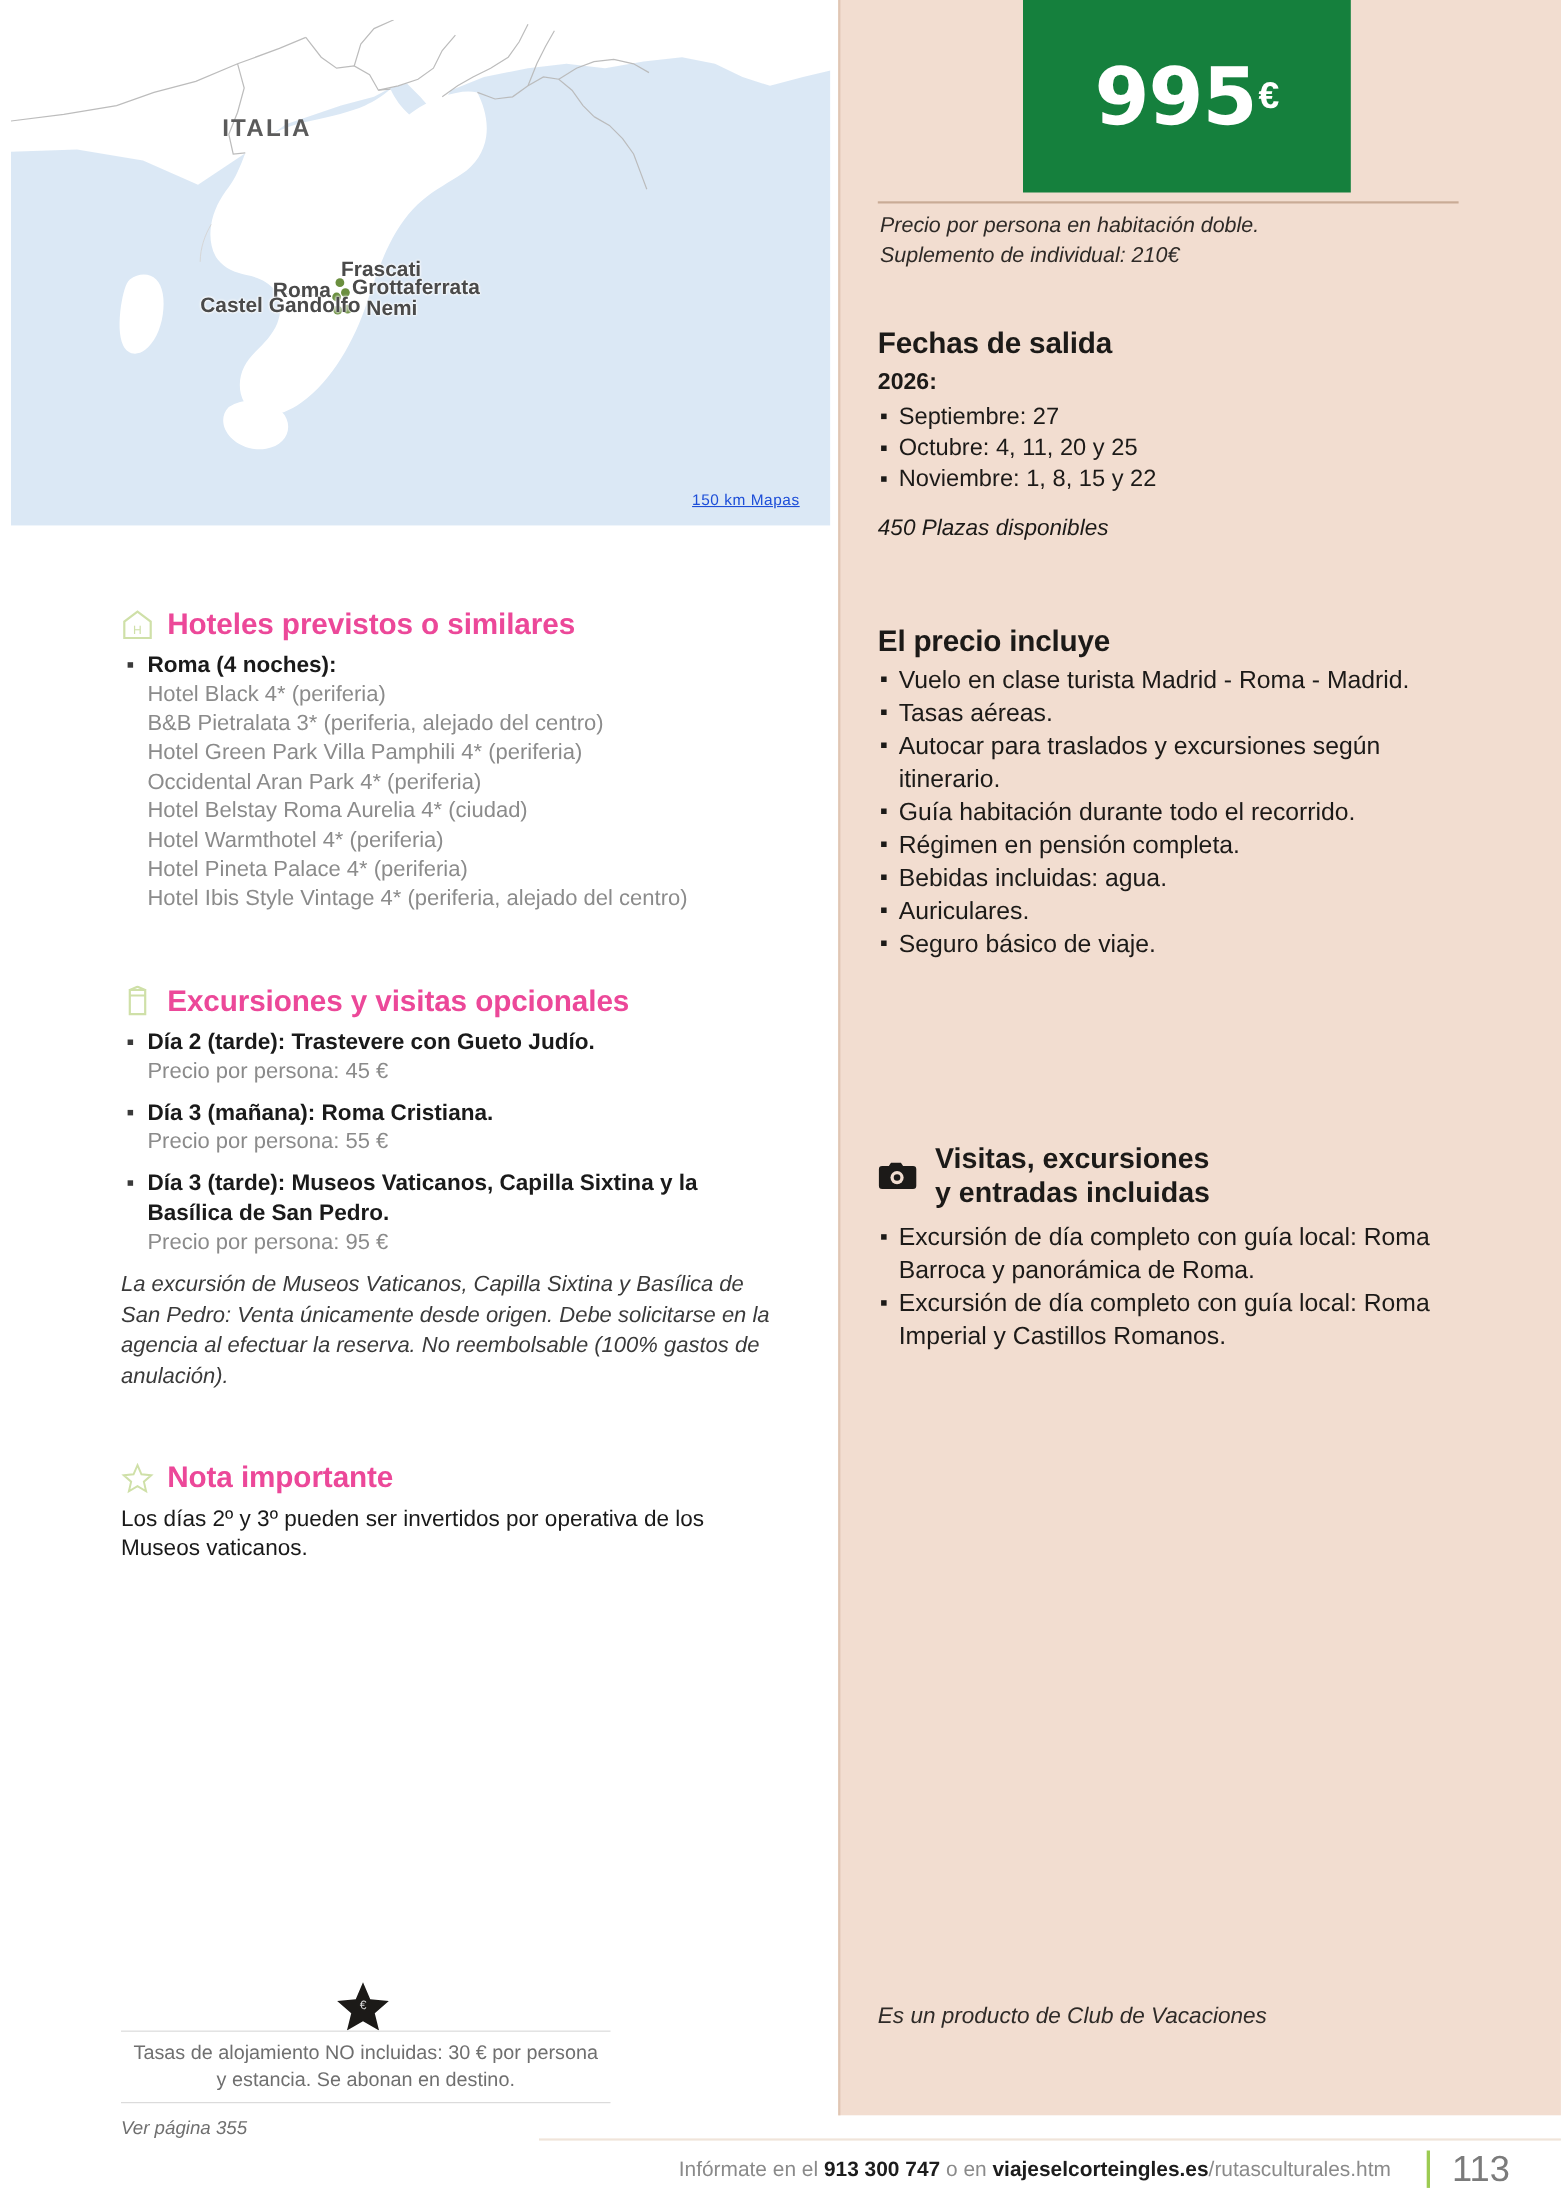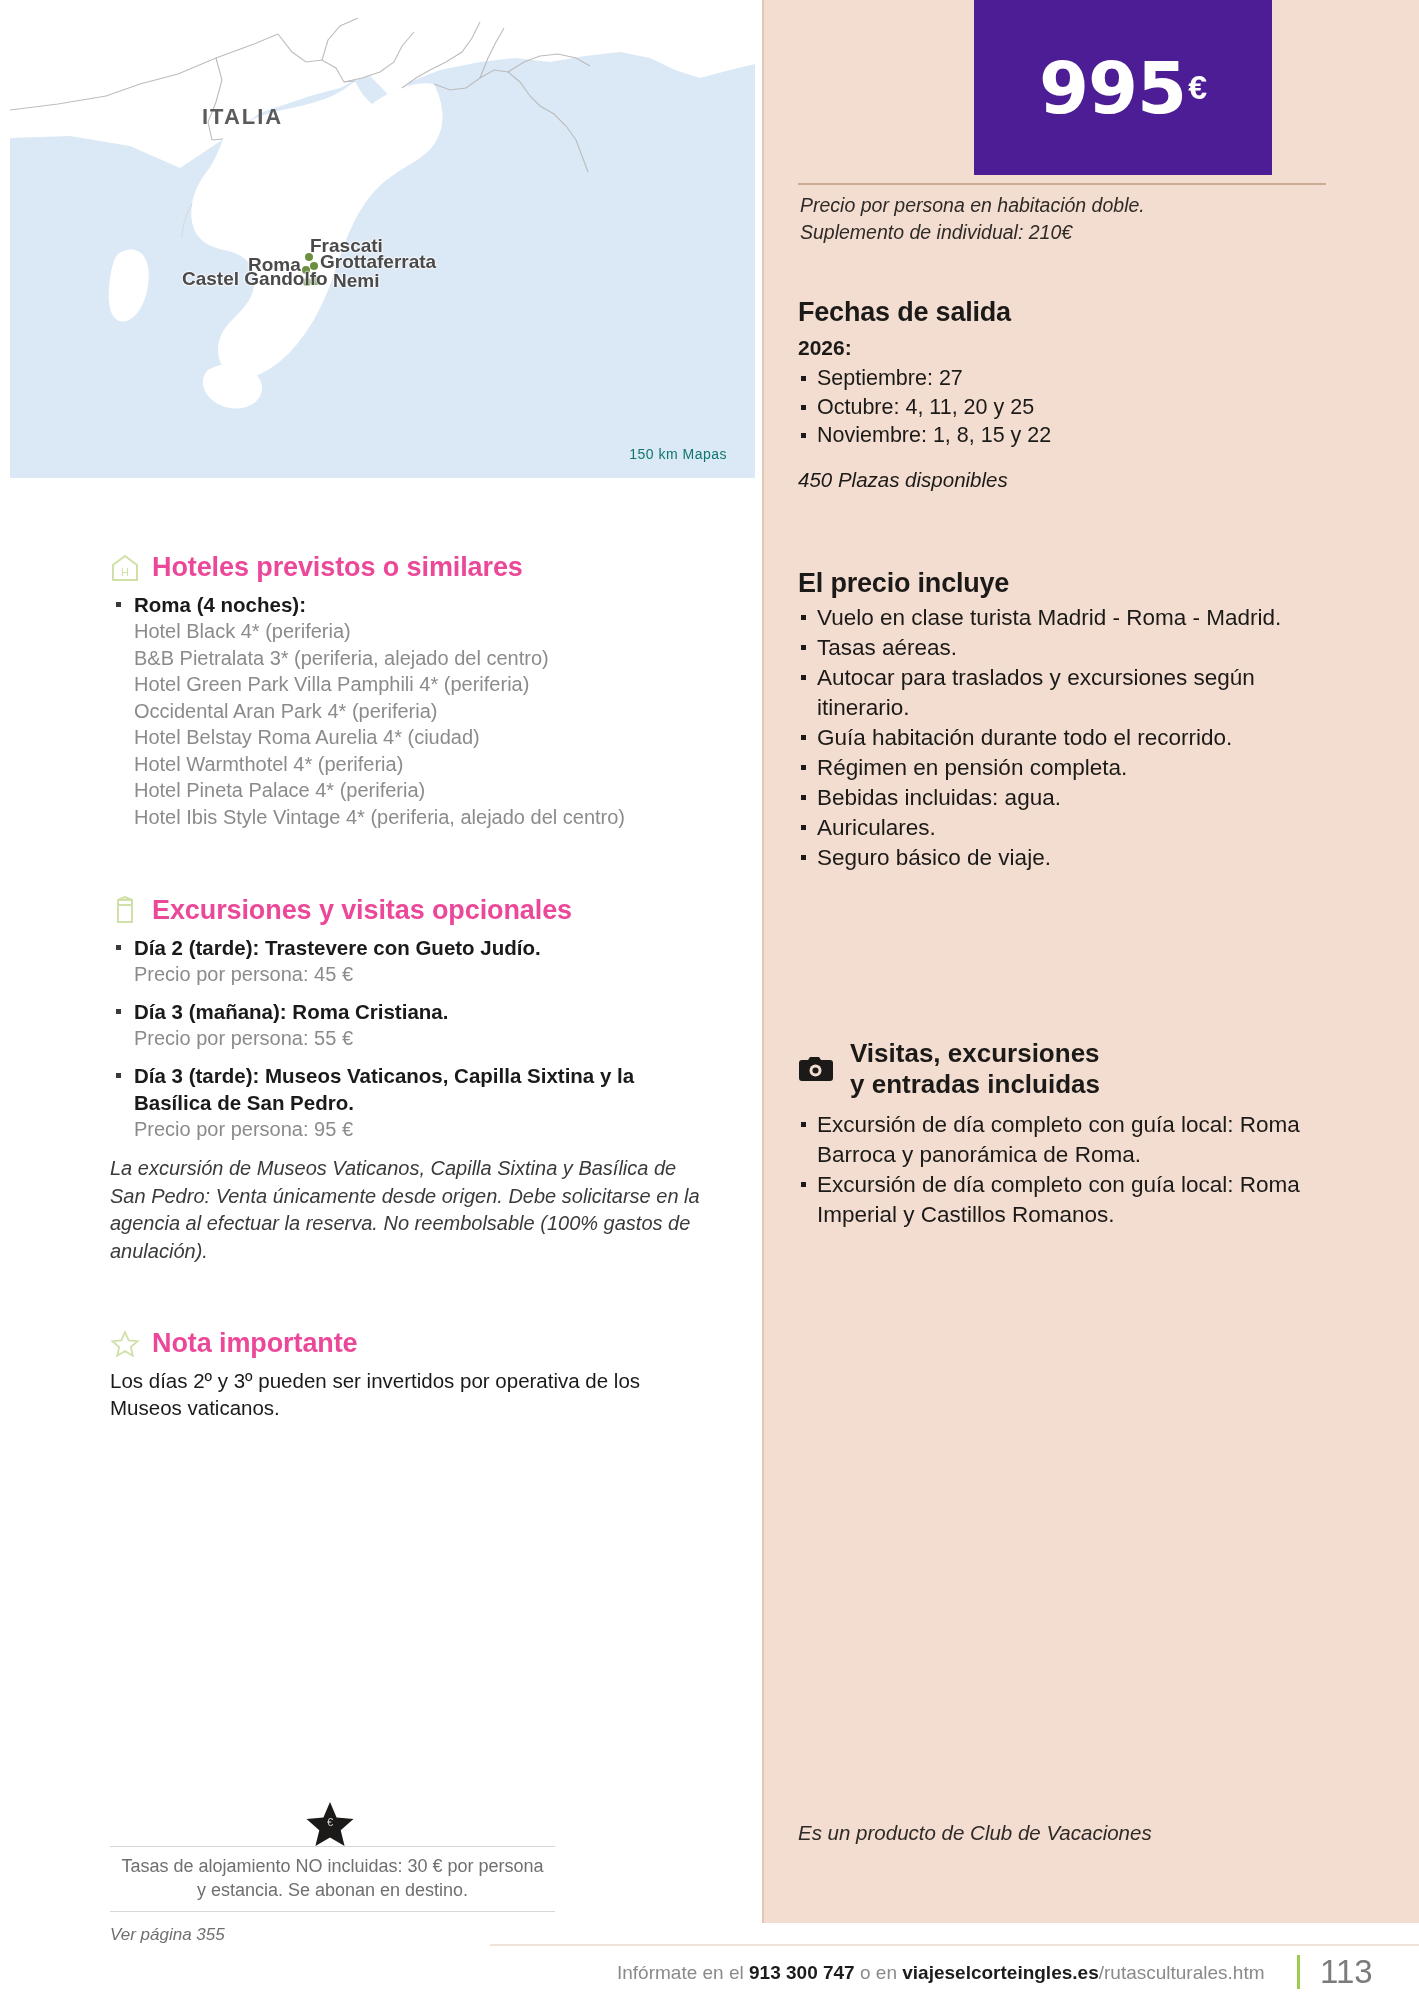--- a/index.html
+++ b/index.html
@@ -19,22 +19,22 @@
   }
 
   
   .col-rule{
     position:absolute;left:762px;top:0;width:2px;height:1923px;background:#e0c6b4;
   }
 
   
   .price-badge{
     position:absolute;left:930px;top:0;width:298px;height:175px;
-    background:#4c1d95;
-    display:flex;align-items:center;justify-content:center;margin-left:44px;
+    background:#15803d;
+    display:flex;align-items:center;justify-content:center;
   }
   .price-badge .amount{
     color:#ffffff;font-weight:bold;font-size:72px;letter-spacing:-1px;
     line-height:1;font-family:"DejaVu Sans",sans-serif;
   }
   .price-badge .cur{
     color:#ffffff;font-weight:bold;font-size:34px;margin-left:2px;
   }
   .price-underline{
     position:absolute;left:798px;top:183px;width:528px;height:2px;background:#c9ab96;
@@ -85,21 +85,21 @@
   .map-label{
     position:absolute;font-weight:bold;color:#5b5b5b;
     font-size:22px;letter-spacing:2px;
   }
   .city{
     position:absolute;font-weight:bold;color:#4a4a4a;font-size:19px;
     text-shadow:0 0 2px #fff,0 0 2px #fff,0 0 3px #fff;white-space:nowrap;
   }
   .dot{position:absolute;width:8px;height:8px;border-radius:50%;background:#6b8f3f;}
   .scale{
-    position:absolute;right:28px;bottom:16px;font-size:14px;color:#0f766e;letter-spacing:.5px;
+    position:absolute;right:28px;bottom:16px;font-size:14px;color:#1d4ed8;letter-spacing:.5px;text-decoration:underline;
   }
 
   
   .left{position:absolute;left:0;top:0;width:760px;height:2000px;}
   .l-block{position:absolute;width:600px;}
 
   .l-head{
     display:flex;align-items:center;gap:12px;margin-bottom:8px;
   }
   .l-head .ico{width:30px;height:30px;flex:0 0 auto;}

